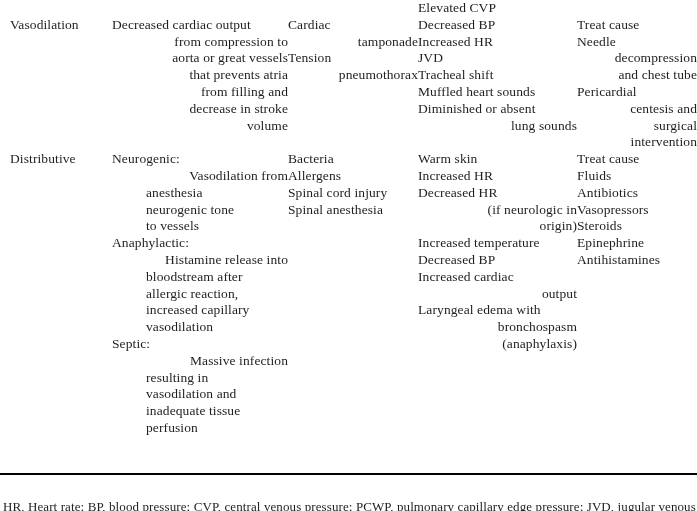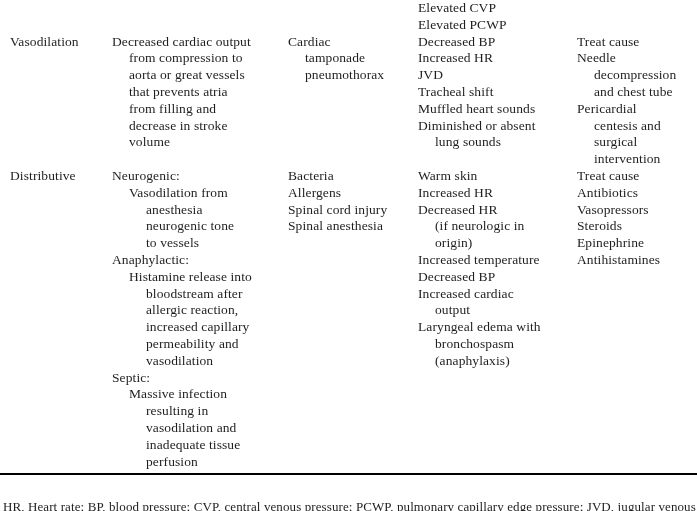--- a/index.html
+++ b/index.html
@@ -26,21 +26,21 @@
     letter-spacing: 0.1px;
   }
   .row { display: flex; }
   .cell { flex: 0 0 auto; box-sizing: border-box; }
   .cell.type        { width: 102px; }
   .cell.description { width: 176px; }
   .cell.causes      { width: 130px; }
   .cell.signs       { width: 159px; }
   .cell.treatment   { width: 120px; }
   .line { white-space: nowrap; }
-  .line.l1 { padding-left: 17px; }
+  .line.l1 { padding-left: 17px; text-align: right; }
   .line.l2 { padding-left: 34px; }
   .italic { }
   .rule {
     position: absolute;
     left: 0; top: 473px;
     width: 697px; height: 2px;
     background: #000000;
   }
   .footnote {
     position: absolute;
@@ -56,40 +56,40 @@
 <body>
 
 <div class="page">
   <div class="table-body">
       <div class="row">
         <div class="cell type"></div>
         <div class="cell description"></div>
         <div class="cell causes"></div>
         <div class="cell signs">
           <div class="line l0">Elevated CVP</div>
-          <div class="line l0">Elevated PCWP</div>
         </div>
         <div class="cell treatment"></div>
       </div>
       <div class="row">
         <div class="cell type">
           <div class="line l0">Vasodilation</div>
         </div>
         <div class="cell description">
           <div class="line l0">Decreased cardiac output</div>
           <div class="line l1">from compression to</div>
           <div class="line l1">aorta or great vessels</div>
           <div class="line l1">that prevents atria</div>
           <div class="line l1">from filling and</div>
           <div class="line l1">decrease in stroke</div>
           <div class="line l1">volume</div>
         </div>
         <div class="cell causes">
           <div class="line l0">Cardiac</div>
           <div class="line l1">tamponade</div>
+          <div class="line l0">Tension</div>
           <div class="line l1">pneumothorax</div>
         </div>
         <div class="cell signs">
           <div class="line l0">Decreased BP</div>
           <div class="line l0">Increased HR</div>
           <div class="line l0">JVD</div>
           <div class="line l0">Tracheal shift</div>
           <div class="line l0">Muffled heart sounds</div>
           <div class="line l0">Diminished or absent</div>
           <div class="line l1">lung sounds</div>
@@ -113,21 +113,20 @@
           <div class="line l0 italic">Neurogenic:</div>
           <div class="line l1">Vasodilation from</div>
           <div class="line l2">anesthesia</div>
           <div class="line l2">neurogenic tone</div>
           <div class="line l2">to vessels</div>
           <div class="line l0 italic">Anaphylactic:</div>
           <div class="line l1">Histamine release into</div>
           <div class="line l2">bloodstream after</div>
           <div class="line l2">allergic reaction,</div>
           <div class="line l2">increased capillary</div>
-          <div class="line l2">permeability and</div>
           <div class="line l2">vasodilation</div>
           <div class="line l0 italic">Septic:</div>
           <div class="line l1">Massive infection</div>
           <div class="line l2">resulting in</div>
           <div class="line l2">vasodilation and</div>
           <div class="line l2">inadequate tissue</div>
           <div class="line l2">perfusion</div>
         </div>
         <div class="cell causes">
           <div class="line l0">Bacteria</div>
@@ -144,20 +143,21 @@
           <div class="line l0">Increased temperature</div>
           <div class="line l0">Decreased BP</div>
           <div class="line l0">Increased cardiac</div>
           <div class="line l1">output</div>
           <div class="line l0">Laryngeal edema with</div>
           <div class="line l1">bronchospasm</div>
           <div class="line l1">(anaphylaxis)</div>
         </div>
         <div class="cell treatment">
           <div class="line l0">Treat cause</div>
+          <div class="line l0">Fluids</div>
           <div class="line l0">Antibiotics</div>
           <div class="line l0">Vasopressors</div>
           <div class="line l0">Steroids</div>
           <div class="line l0">Epinephrine</div>
           <div class="line l0">Antihistamines</div>
         </div>
       </div>
     </div>
   <div class="rule"></div>
   <div class="footnote">

